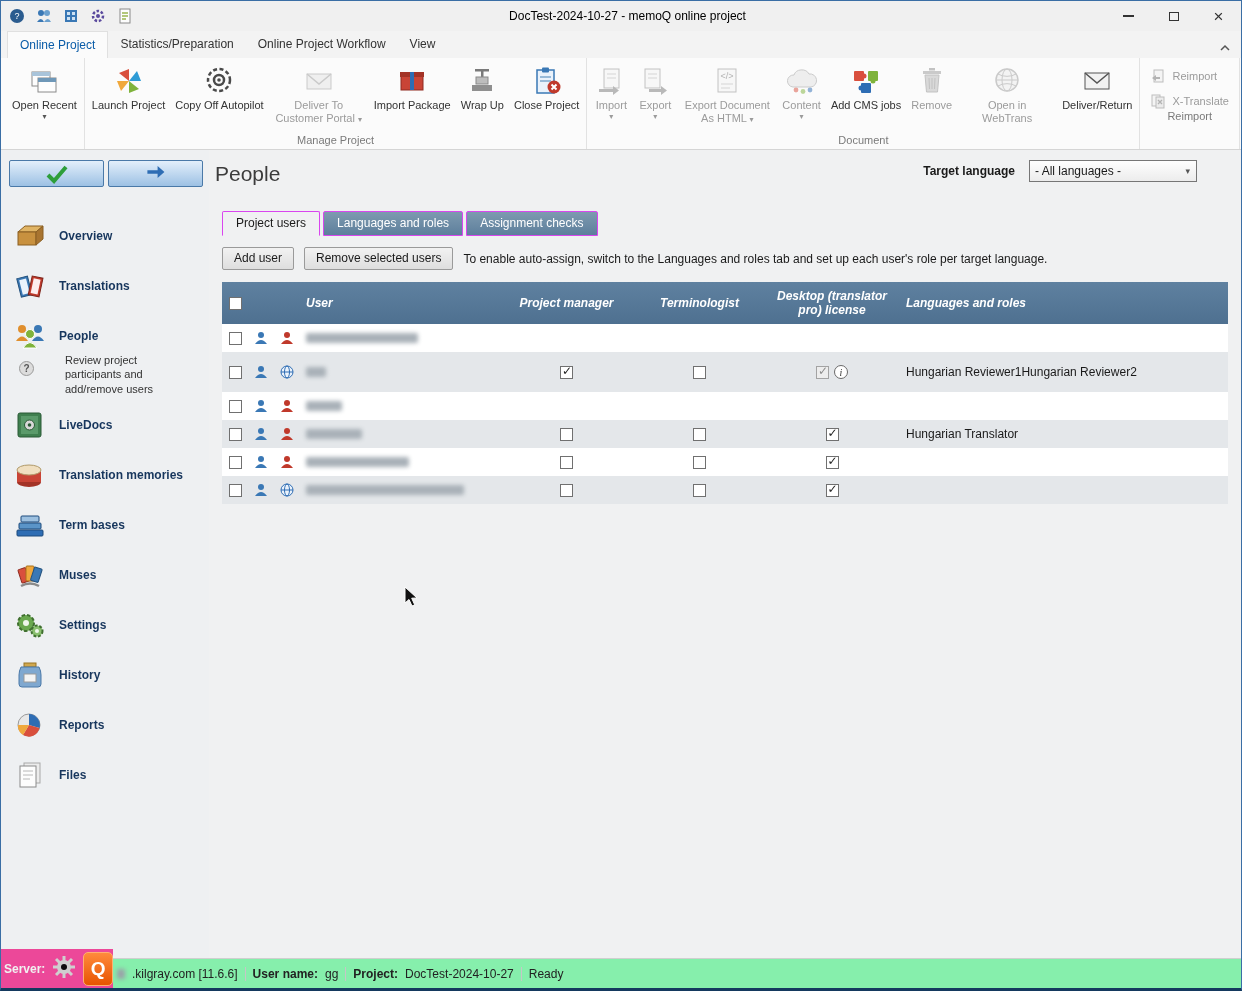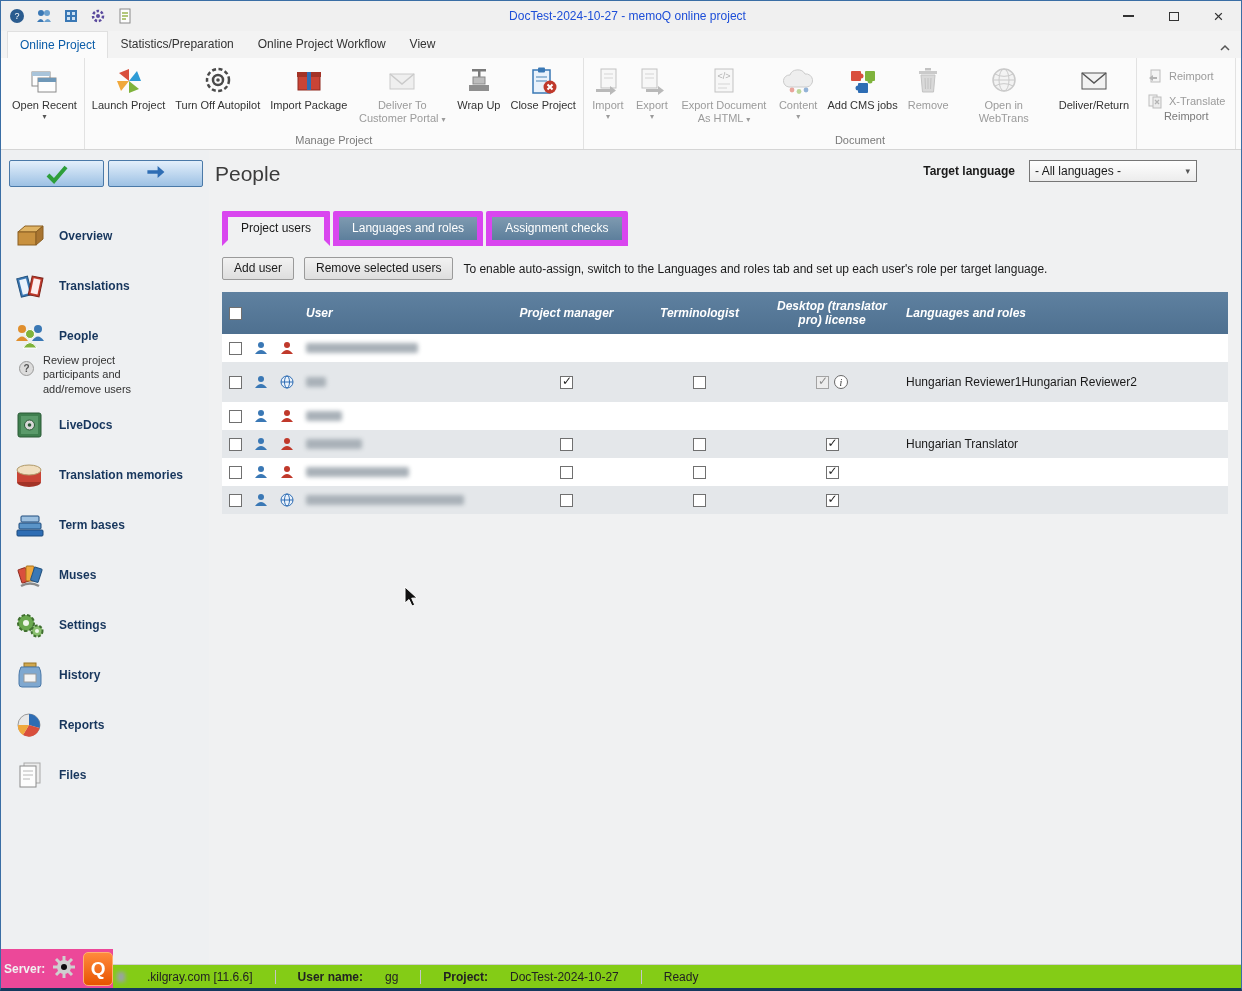--- a/index.html
+++ b/index.html
@@ -4,21 +4,21 @@
 <style>
   * { margin:0; padding:0; box-sizing:border-box; }
   html,body { width:1242px; height:991px; }
   body { font-family:"Liberation Sans","DejaVu Sans",sans-serif; background:#f0f0f0; position:relative; overflow:hidden; }
   .window { position:absolute; inset:0; border:1px solid #3a6ea5; border-bottom:3px solid #14395e; background:#f0f0f0; display:flex; flex-direction:column; }
 
   
   .titlebar { height:30px; background:#f0f0f0; display:flex; align-items:center; position:relative; flex:0 0 auto; }
   .tb-icons { display:flex; gap:11px; padding-left:8px; z-index:2; }
   .tb-icons span { display:inline-flex; }
-  .tb-title { position:absolute; left:0; right:0; text-align:center; font-size:12px; color:#1d4ed8;margin-left:13px; }
+  .tb-title { position:absolute; left:0; right:0; text-align:center; font-size:12px; color:#000000;margin-left:13px; }
   .tb-controls { margin-left:auto; display:flex; z-index:2; }
   .tb-btn { width:45px; height:28px; display:flex; align-items:center; justify-content:center; color:#222; }
   .min-glyph { width:11px; height:1.5px; background:#333; display:inline-block; }
   .max-glyph { width:10px; height:9px; border:1.5px solid #333; display:inline-block; }
   .close-glyph { font-size:17px; line-height:1; color:#333; }
 
   
   .tabrow { height:27px; background:#f3f3f3; display:flex; align-items:stretch; padding-left:6px; position:relative; flex:0 0 auto;text-align:right; }
   .rtab { padding:6px 12px 5px; font-size:12px; color:#333; }
   .rtab.active { background:#fbfbfb; color:#0a5ca8; border:1px solid #e0e0e0; border-bottom:none; }
@@ -47,33 +47,33 @@
   
   .sidebar { width:208px; background:#eef0f2; padding:10px 0 0 8px; flex:0 0 auto; }
   .sb-top { display:flex; gap:4px; }
   .sb-btn { width:95px; height:27px; border:1px solid #4a79a8; border-radius:2px; background:linear-gradient(#e3effb,#9dc1e4); display:flex; align-items:center; justify-content:center; }
   .sb-items { margin-top:24px; display:flex; flex-direction:column; }
   .sb-item { display:flex; align-items:center; gap:10px; padding:7px 0 7px 2px; min-height:50px; cursor:default; }
   .sb-item .sic { width:38px; display:flex; justify-content:center; }
   .sb-item .lbl { font-size:12px; font-weight:bold; color:#17365d; }
   .sb-desc { display:flex; gap:9px; padding-left:10px; margin:-8px 0 4px; align-items:flex-start; }
   .helpdot { width:15px; height:15px; border-radius:50%; background:#dcdcdc; border:1px solid #9a9a9a; color:#555; font-size:10px; font-weight:bold; display:flex; align-items:center; justify-content:center; flex:0 0 auto; margin-top:8px; }
-  .sb-desc .txt { font-size:11px; color:#333; width:112px; line-height:1.3; }
+  .sb-desc .txt { font-size:11px; color:#333; width:112px; line-height:1.3;margin-left:22px; }
 
   
   .content { flex:1 1 auto; background:#f0f1f2; padding:12px 0 0 6px; position:relative; min-width:0; }
   .page-title { font-size:21px; color:#3c3c3c; font-weight:normal; }
   .tl-wrap { position:absolute; top:10px; right:44px; display:flex; align-items:center; gap:14px; }
   .tl-label { font-weight:bold; font-size:12px; color:#1a1a1a; }
   .combo { width:168px; height:22px; border:1px solid #767676; background:linear-gradient(#fefefe,#ececec); display:flex; align-items:center; justify-content:space-between; font-size:12px; color:#1a1a1a; padding:0 6px 0 5px; }
   .combo .car { font-size:9px; }
 
   .inner { margin-left:7px; }
   .ptabs { display:flex; gap:3px; margin-top:25px; }
-  .ptab { padding:4px 13px 5px; font-size:12px; border:6px solid #d946ef; border-radius:2px 2px 0 0; }
+  .ptab { padding:4px 13px 5px; font-size:12px; border:1px solid #d946ef; border-radius:2px 2px 0 0; }
   .ptab.inactive { background:linear-gradient(#7e9ab0,#5d7f9c); color:#fff; }
   .ptab.active { background:#f0f1f2; color:#1a1a1a; border-bottom-color:#f0f1f2; }
 
   .toolbar { display:flex; align-items:center; gap:10px; margin:11px 0 12px; }
   .btn { padding:3px 11px 4px; font-size:12px; color:#1a1a1a; background:linear-gradient(#f2f2f2,#dedede); border:1px solid #9a9a9a; border-radius:2px; }
   .hint { font-size:12px; color:#1a1a1a; }
 
   
   .utable { width:1006px; margin-top:3px; }
   .thead { display:flex; background:linear-gradient(#5f81a0,#4e7090); color:#fff; min-height:42px; align-items:center; font-size:12px; font-weight:bold; font-style:italic; }
@@ -97,21 +97,21 @@
   .cb.checked-disabled::after { color:#8c8c8c; }
   .cb.none { visibility:hidden; }
 
   .redacted { display:inline-block; height:10px; background:#a9b1b8; filter:blur(2px); border-radius:2px; }
   .rw1{width:112px}.rw2{width:20px}.rw3{width:36px}.rw4{width:56px}.rw5{width:103px}.rw6{width:158px}
 
   .info-i { display:inline-flex; width:14px; height:14px; border:1px solid #6a6a6a; border-radius:50%; align-items:center; justify-content:center; font-size:10px; font-style:italic; font-family:"Liberation Serif",serif; color:#333; margin-left:5px; background:#fff; }
   .langcell span { display:block; line-height:1.35; }
 
   
-  .statusbar { height:24px; background:#84cc16; border-top:1px solid #cfcfcf; display:flex; align-items:center; font-size:12px; color:#222; padding-left:116px; gap:22px; flex:0 0 auto; }
+  .statusbar { height:30px; background:#86efac; border-top:1px solid #cfcfcf; display:flex; align-items:center; font-size:12px; color:#222; padding-left:116px; gap:7px; flex:0 0 auto; }
   .statusbar .b { font-weight:bold; }
   .vline { width:1px; height:14px; background:#c6c6c6; display:inline-block; }
   .srv-blur { display:inline-block; width:8px; height:10px; background:#9aa2a8; filter:blur(2px); }
 
   
   .taskbar { position:absolute; left:0; bottom:0; width:112px; height:39px; background:#ec4899; display:flex; align-items:center; gap:7px; padding-left:3px; z-index:6; }
   .srv-white { color:#f0f0f0; font-size:12px; font-weight:bold; }
   .mq-tile { width:35px; height:34px; border-radius:5px; background:linear-gradient(#ff8a3c,#e85400); border:1px solid #ffb070; display:flex; align-items:center; justify-content:center; color:#fff; font-weight:bold; font-size:19px; }
 
   .cursor { position:absolute; left:403px; top:585px; z-index:50; pointer-events:none; }
@@ -218,40 +218,40 @@
           <span class="txt"><span>Launch Project</span></span>
         </div>
         <div class="rbtn">
           <span class="ric">
               <svg width="32" height="32">
                 <circle cx="16" cy="15" r="11" fill="none" stroke="#4a4a4a" stroke-width="2.5" stroke-dasharray="4,2.5"></circle>
                 <circle cx="16" cy="15" r="5" fill="none" stroke="#4a4a4a" stroke-width="2.5"></circle>
                 <circle cx="16" cy="15" r="1.8" fill="#4a4a4a"></circle>
               </svg>
             </span>
-          <span class="txt"><span>Turn Off Autopilot</span></span>
+          <span class="txt"><span>Copy Off Autopilot</span></span>
+        </div>
+        <div class="rbtn disabled">
+          <span class="ric">
+              <svg width="32" height="32">
+                <rect x="4" y="9" width="24" height="15" fill="#e4e4e4" stroke="#9a9a9a"></rect>
+                <path d="M4,9 L16,19 L28,9" fill="none" stroke="#9a9a9a" stroke-width="1.5"></path>
+              </svg>
+            </span>
+          <span class="txt"><span>Deliver To Customer Portal</span> <span class="car">▾</span></span>
         </div>
         <div class="rbtn">
           <span class="ric">
               <svg width="32" height="32">
                 <rect x="5" y="11" width="22" height="14" fill="#c94436" stroke="#8f2b20"></rect>
                 <rect x="4" y="7" width="24" height="5" fill="#a33327"></rect>
                 <rect x="14" y="7" width="4" height="18" fill="#2e6db4"></rect>
               </svg>
             </span>
           <span class="txt"><span>Import Package</span></span>
-        </div>
-        <div class="rbtn disabled">
-          <span class="ric">
-              <svg width="32" height="32">
-                <rect x="4" y="9" width="24" height="15" fill="#e4e4e4" stroke="#9a9a9a"></rect>
-                <path d="M4,9 L16,19 L28,9" fill="none" stroke="#9a9a9a" stroke-width="1.5"></path>
-              </svg>
-            </span>
-          <span class="txt"><span>Deliver To Customer Portal</span> <span class="car">▾</span></span>
         </div>
         <div class="rbtn">
           <span class="ric">
               <svg width="32" height="32">
                 <rect x="9" y="4" width="14" height="2.5" fill="#7a7a7a"></rect>
                 <rect x="15" y="6" width="2.5" height="6" fill="#7a7a7a"></rect>
                 <rect x="10" y="12" width="12" height="7" fill="#bdbdbd" stroke="#8a8a8a"></rect>
                 <rect x="6" y="20" width="20" height="6" fill="#8f8f8f"></rect>
               </svg>
             </span>

